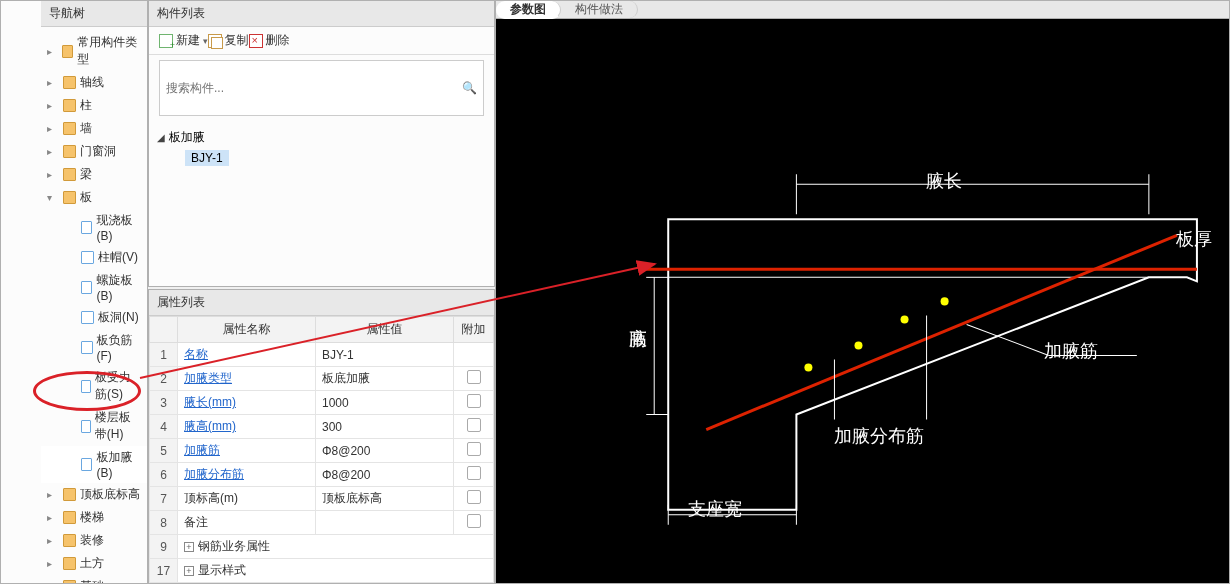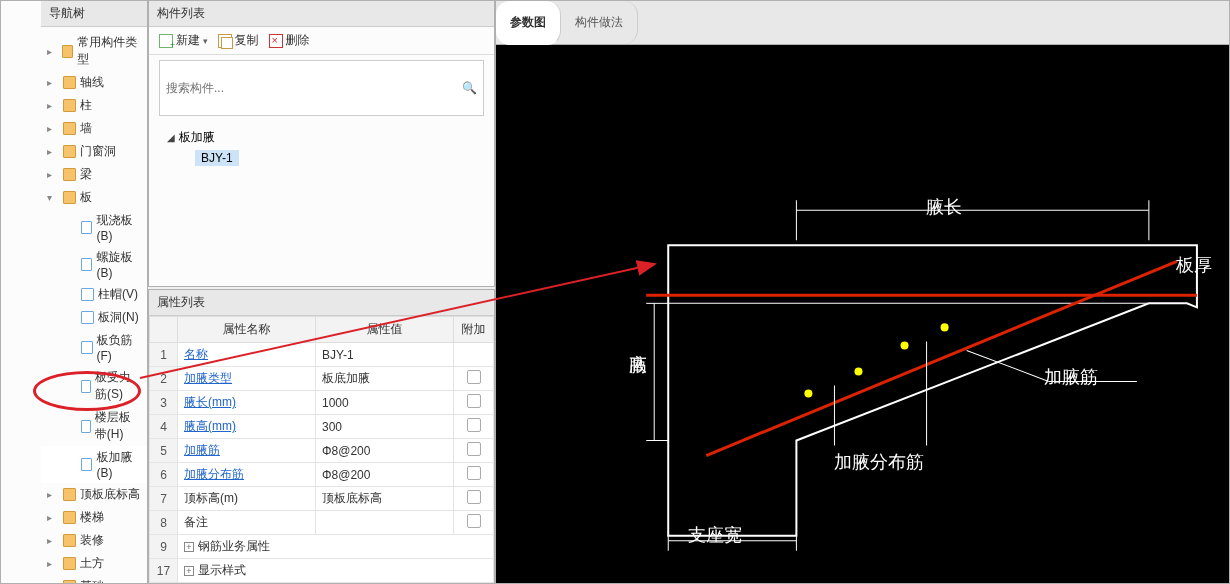--- a/index.html
+++ b/index.html
@@ -15,54 +15,54 @@
 .tree-item.selected { background: #fff; }
 .tree-exp { width: 12px; color: #888; font-size: 10px; }
 .tree-icon { width: 13px; height: 13px; display: inline-block; background: #f6c36b; border: 1px solid #d19a3a; border-radius: 1px; }
 .tree-icon.blue { background: #fff; border-color: #6aa7e0; }
 .halo { position: absolute; left: 32px; top: 370px; width: 108px; height: 40px;
         border: 3px solid #da2128; border-radius: 50%/50%; pointer-events: none; }
 
 
 .mid { width: 347px; display: flex; flex-direction: column; gap: 2px; }
 .list-panel { height: 294px; }
-.toolbar { display: flex; align-items: center; gap: 10px; padding: 5px 10px; border-bottom: 1px solid #ddd; }
+.toolbar { display: flex; align-items: center; padding: 5px 10px; border-bottom: 1px solid #ddd; }
 .tb-btn { display: flex; align-items: center; gap: 3px; color: #333; cursor: pointer; }
 .tb-ic { width: 14px; height: 14px; display: inline-block; }
 .ic-new { background: linear-gradient(#fff,#fff); border: 1px solid #6fb46f; position: relative; }
 .ic-new::after { content:"+"; position:absolute; right:-3px; bottom:-3px; font-size:9px; color:#2c8a2c; }
 .ic-copy { border: 1px solid #c89a4a; background:#fff; position:relative; }
 .ic-copy::after{content:""; position:absolute; left:2px; top:2px; width:10px; height:10px; border:1px solid #c89a4a; background:#fff;}
 .ic-del { border: 1px solid #c33; background:#fff; position:relative; }
 .ic-del::after{content:"×"; color:#c33; position:absolute; left:2px; top:-1px; font-size:11px;}
 .caret { font-size: 9px; color: #666; }
 .search { margin: 5px 10px; display: flex; align-items: center; border: 1px solid #ccc; background: #fff; padding: 20px 6px; }
 .search input { flex:1; border:none; outline:none; color:#999; }
 .search-ic { color:#79a8d6; font-size:12px; }
-.list-body { flex:1; padding: 6px 18px; }
+.list-body { flex:1; padding: 6px 8px; }
 .list-node { padding: 2px 0; }
 .list-node.sel { font-weight: normal; }
 .list-node .sel-item { background:#cde3f7; padding: 1px 6px; display:inline-block; }
 .list-node .arrow { color:#444; font-size:10px; margin-right:4px; }
 
 
 .prop-panel { flex:1; }
 .prop-table { width: 100%; border-collapse: collapse; }
 .prop-table th { background:#f3f3f3; border:1px solid #ddd; padding:4px 6px; font-weight:normal; color:#333; text-align:center; }
 .prop-table td { border:1px solid #e4e4e4; padding:3px 6px; color:#333; background:#fff; }
 .prop-table td.rownum { background:#f3f3f3; text-align:center; width:28px; color:#555; }
 .prop-table td.link { color:#2266cc;text-decoration:underline; }
 .prop-table td.chk { text-align:center; width:40px; }
 .chkbox { width:14px; height:14px; border:1px solid #aaa; display:inline-block; border-radius:2px; }
 .expand-ic { display:inline-block; width:10px; height:10px; border:1px solid #888; text-align:center; line-height:8px; font-size:9px; margin-right:4px; color:#666; }
 
 
 .right { flex:1; display:flex; flex-direction:column; }
 .tabs { display:flex; background:#e8e8e8; border-bottom:1px solid #b0b0b0; }
-.tab { padding:13px 14px; color:#555; cursor:pointer; border-right:1px solid #ccc;border-radius:14px; }
+.tab { padding:0 14px; color:#555; cursor:pointer; border-right:1px solid #ccc;border-radius:14px; }
 .tab.active { background:#fff; border-bottom:1px solid #fff; margin-bottom:-1px; font-weight:bold; color:#333; }
 .canvas { flex:1; background:#000; position:relative; }
 .canvas svg { position:absolute; inset:0; }
 .lbl { position:absolute; color:#fff; font-size:18px; white-space:nowrap; }
 
 
 .redline { position:absolute; pointer-events:none; z-index:50; }
 </style>
 </head>
 <body>
@@ -104,25 +104,25 @@
         <span class="tree-exp">▾</span>
         <span class="tree-icon"></span>
         <span>板</span>
       </div>
       <div class="tree-item child">
         <span class="tree-icon blue"></span>
         <span>现浇板(B)</span>
       </div>
       <div class="tree-item child">
         <span class="tree-icon blue"></span>
+        <span>柱帽(V)</span>
+      </div>
+      <div class="tree-item child">
+        <span class="tree-icon blue"></span>
         <span>螺旋板(B)</span>
-      </div>
-      <div class="tree-item child">
-        <span class="tree-icon blue"></span>
-        <span>柱帽(V)</span>
       </div>
       <div class="tree-item child">
         <span class="tree-icon blue"></span>
         <span>板洞(N)</span>
       </div>
       <div class="tree-item child">
         <span class="tree-icon blue"></span>
         <span>板负筋(F)</span>
       </div>
       <div class="tree-item child">

